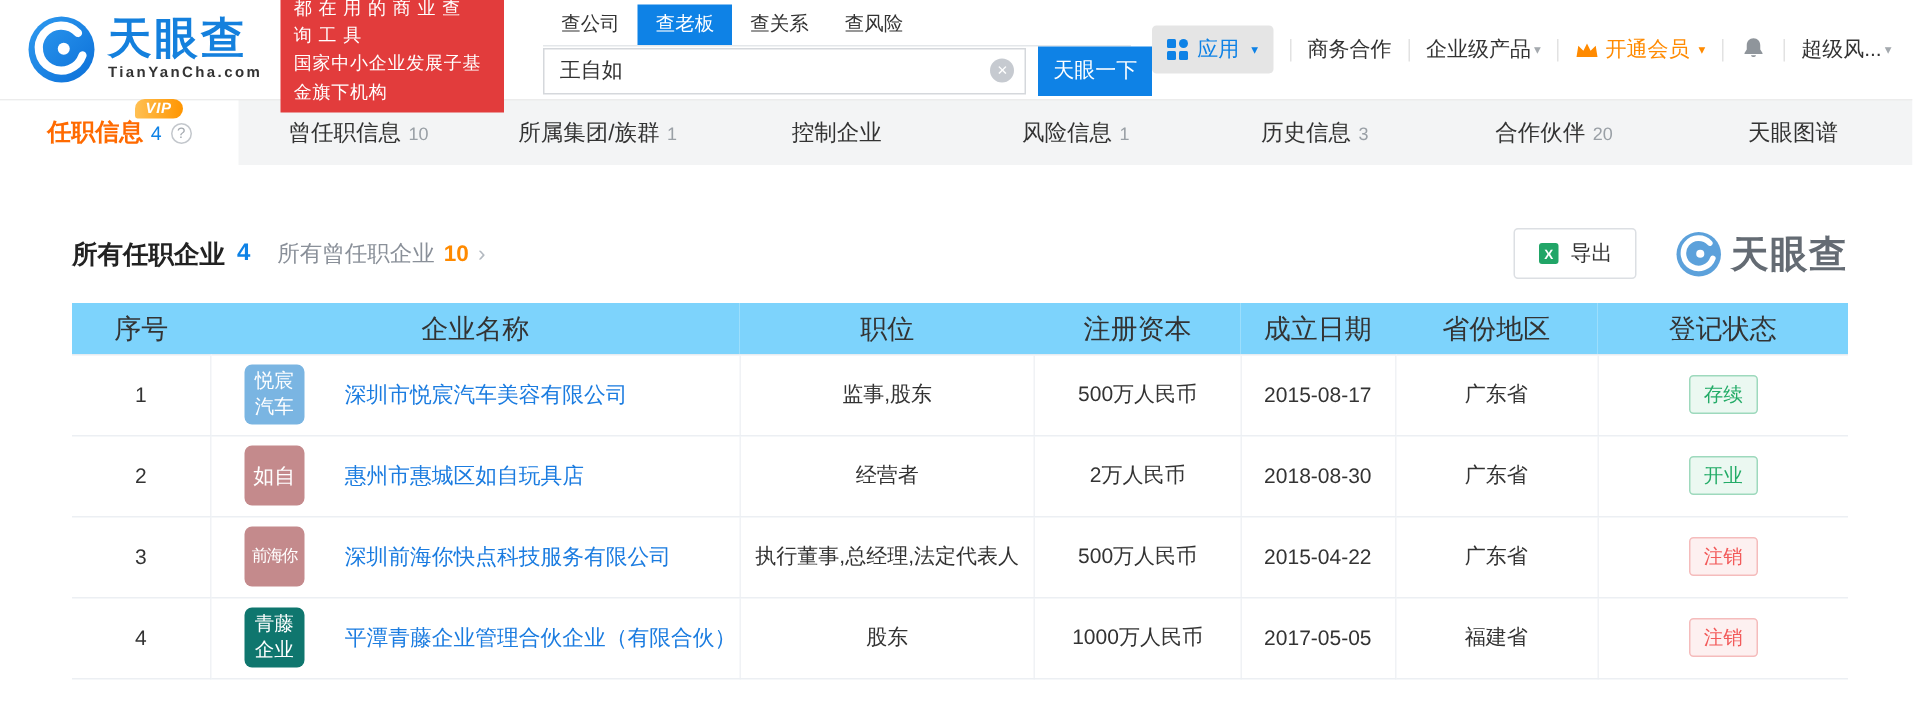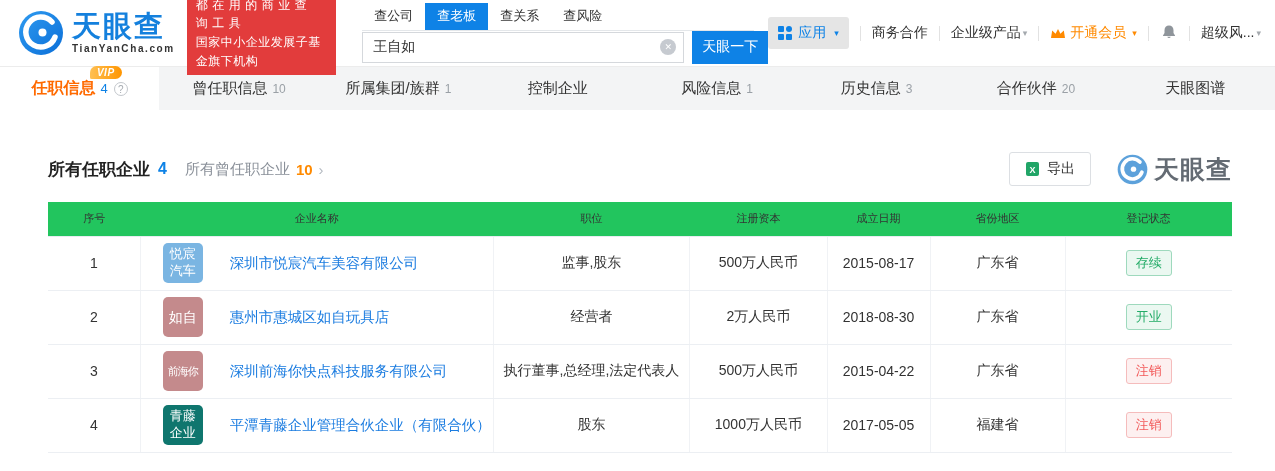--- a/index.html
+++ b/index.html
@@ -63,21 +63,21 @@
   .title{font-size:17px;font-weight:700;color:#222;}
   .title-cnt{font-size:16px;font-weight:700;color:var(--blue);margin-left:8px;}
   .subtitle{margin-left:18px;font-size:15px;color:#8a9099;cursor:pointer;display:flex;align-items:center;gap:6px;}
   .subtitle .sub-cnt{color:var(--orange);font-weight:700;}
   .subtitle .chev{color:#b3b9c0;font-size:15px;}
   .export-btn{margin-left:auto;display:flex;align-items:center;gap:7px;border:1px solid #dcdfe3;border-radius:3px;background:#fff;padding:7px 15px;font-size:14px;color:#333;cursor:pointer;font-family:inherit;}
   .watermark{display:flex;align-items:center;gap:6px;margin-left:26px;opacity:.92;}
   .wm-txt{font-size:25px;font-weight:700;color:#575f68;letter-spacing:1px;}
   
   .company-table{width:100%;border-collapse:collapse;table-layout:fixed;margin-top:16px;}
-  .company-table thead th{background:#22c55e;font-weight:400;font-size:11px;color:#333;height:34px;border-bottom:1px solid #e7ecf1;}
+  .company-table thead th{background:#7dd3fc;font-weight:400;font-size:18px;color:#333;height:34px;border-bottom:1px solid #e7ecf1;}
   .company-table tbody td{height:54px;border-bottom:1px solid #eceff3;border-right:1px solid #f0f2f5;font-size:14px;color:#333;text-align:center;vertical-align:middle;}
   .company-table tbody td:last-child{border-right:none;}
   .cell-company{text-align:left !important;padding-left:22px;}
   .company-wrap{display:flex;align-items:center;gap:27px;}
   .company-logo{width:40px;height:40px;border-radius:5px;color:#fff;display:flex;flex-direction:column;align-items:center;justify-content:center;font-size:13px;line-height:1.3;flex:none;}
   .company-logo.single{font-size:14px;}
   .company-logo.three{font-size:11px;letter-spacing:-1px;}
   .company-link{color:#1b7ce0;text-decoration:none;cursor:pointer;font-size:14.5px;}
   .status-badge{display:inline-block;min-width:30px;padding:3px 9px;font-size:13px;border-radius:3px;border:1px solid transparent;}
   .status-green{color:#23ab67;border-color:#9ed9bd;background:#ebf8f1;}

